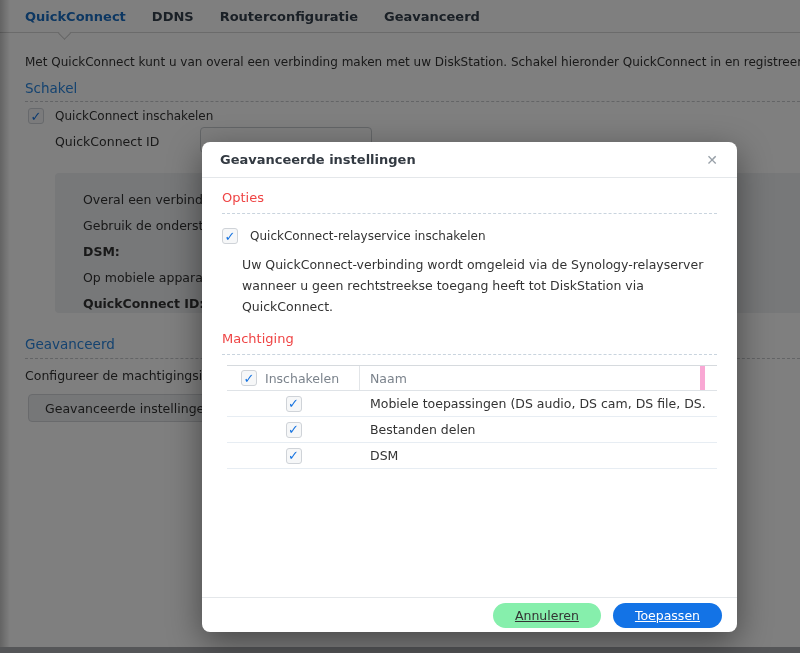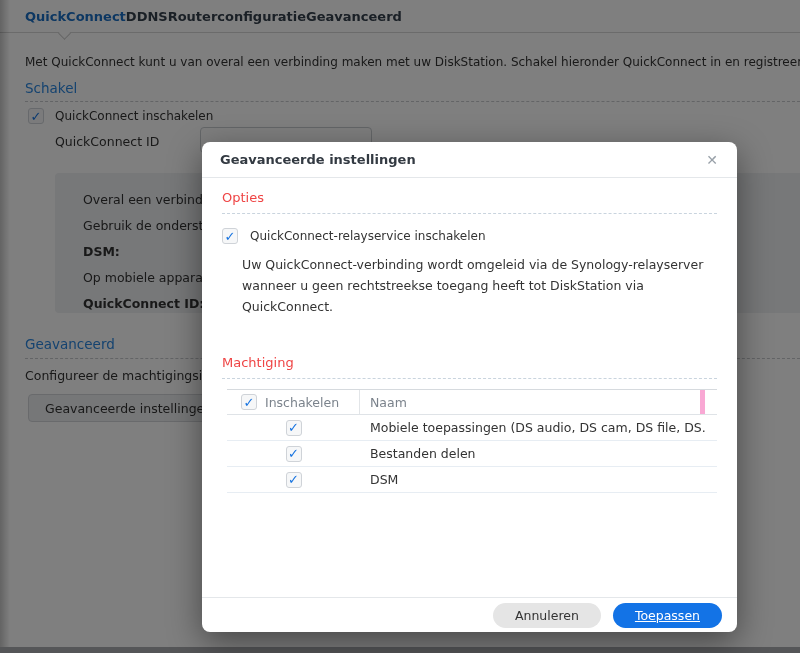--- a/index.html
+++ b/index.html
@@ -17,21 +17,21 @@
     background: linear-gradient(to right, rgba(0,0,0,0.22), rgba(0,0,0,0));
     z-index: 1;
   }
   .bottom-edge {
     position: absolute; left: 0; right: 0; bottom: 0; height: 6px;
     background: #aaadb0; z-index: 1;
   }
 
   .tabbar {
     position: absolute; left: 0; top: 0; right: 0; height: 33px;
-    display: flex; align-items: center; padding-left: 25px;
+    display: flex; align-items: center; gap: 26px; padding-left: 25px;
     border-bottom: 1px solid #d6d6d6; background: #fff; text-align: right;
   }
   .tab { font-size: 13px; font-weight: bold; color: #35404d; cursor: pointer; white-space: nowrap; }
   .tab.active { color: #1a6fc4; }
   .tab-notch {
     position: absolute; left: 60px; top: 29px; width: 9px; height: 9px;
     background: #fff; border-right: 1px solid #c9c9c9; border-bottom: 1px solid #c9c9c9;
     transform: rotate(45deg); z-index: 2;
   }
 
@@ -100,21 +100,21 @@
 
   .m-cb-row { display: flex; align-items: center; gap: 12px; margin-top: 14px; }
   .m-desc {
     margin: 10px 0 0 20px; max-width: 468px;
     font-size: 12.5px; color: #333; line-height: 21px;
   }
   .m-desc2 {
     margin: 12px 2px 0 2px; max-width: 478px;
     font-size: 12.5px; color: #333; line-height: 21px;
   }
-  .mach-head { margin-top: 38px; }
+  .mach-head { margin-top: 14px; }
 
   .perm-table { margin: 10px 0 0 5px; width: 490px; border-top: 1px solid #d6dade; }
   .pt-header { display: flex; height: 25px; align-items: center; border-bottom: 1px solid #dfe3e7; }
   .pt-h-col1 {
     width: 133px; height: 100%; display: flex; align-items: center; gap: 8px;
     padding-left: 14px; border-right: 1px solid #e2e5e8;
   }
   .pt-h-col2 {
     flex: 1; height: 100%; display: flex; align-items: center;
     padding-left: 10px; border-right: 5px solid #f9a8d4;
@@ -129,21 +129,21 @@
   .modal-footer {
     flex: 0 0 35px; border-top: 1px solid #e4e7ea;
     display: flex; align-items: center; justify-content: flex-end; gap: 12px;
     padding-right: 15px;
   }
   .btn {
     height: 25px; padding: 0 22px; border-radius: 13px; border: none;
     font-family: inherit; font-size: 12.5px; display: inline-flex; align-items: center;
     cursor: pointer;
   }
-  .btn-cancel { background: #e5e5e5; color: #333; }
+  .btn-cancel { background: #86efac; color: #333; text-decoration: underline; }
   .btn-apply { background: #1373e6; color: #ffffff; text-decoration: underline; }
 </style>
 </head>
 <body>
 
 <div class="screen">
 
   <div class="page">
 
     <div class="tabbar">

